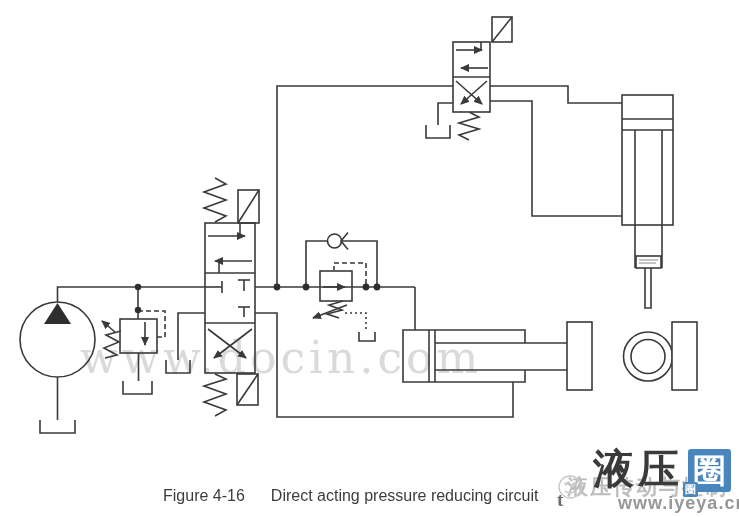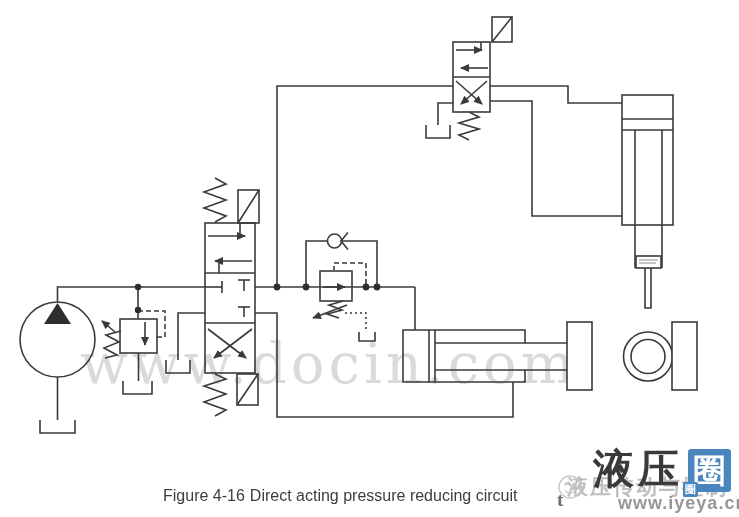--- a/index.html
+++ b/index.html
@@ -1,29 +1,29 @@
 <!DOCTYPE html>
 <html><head>
 <meta charset="utf-8">
 <style>
   html,body{margin:0;padding:0;background:#fff;}
   .stage{position:relative;width:739px;height:517px;background:#ffffff;overflow:hidden;
          font-family:"Liberation Sans",sans-serif;}
   
   .wm-docin{position:absolute;left:80px;top:336px;font-family:"DejaVu Serif",serif;
-            font-size:56px;line-height:1;color:#dadada;letter-spacing:4px;white-space:nowrap;z-index:1;}
+            font-size:44px;line-height:1;color:#dadada;letter-spacing:4px;white-space:nowrap;z-index:1;}
   .wm-cn{position:absolute;left:567px;top:473px;font-size:21px;font-weight:bold;color:#bdbdbd;
          letter-spacing:2px;white-space:nowrap;z-index:2;}
   .wm-t{position:absolute;left:557px;top:489px;font-size:19px;font-weight:bold;color:#6e6e6e;
         font-family:"Liberation Serif",serif;z-index:2;}
   
   svg.circuit{position:absolute;left:0;top:0;z-index:3;}
   
   .caption{position:absolute;left:163px;top:487px;font-size:16px;color:#3d3d3d;z-index:4;white-space:nowrap;}
-  .caption .title{margin-left:5px;}
+  .caption .title{margin-left:26px;}
   
   .logo-dark{position:absolute;left:593px;top:449px;font-size:41px;font-weight:bold;color:#3a3a3a;
              letter-spacing:4px;line-height:1;z-index:5;}
   .logo-box{position:absolute;left:688px;top:449px;width:43px;height:43px;background:#4a86be;
             border-radius:3px;color:#ffffff;font-size:33px;font-weight:bold;text-align:center;
             line-height:43px;z-index:6;}
   .logo-mini{position:absolute;left:683px;top:482px;width:15px;height:15px;background:#4a86be;
              border-radius:2px;color:#fff;font-size:11px;font-weight:bold;text-align:center;
              line-height:15px;z-index:7;}
   .logo-url{position:absolute;left:618px;top:493px;font-size:18px;font-weight:bold;color:#979797;

